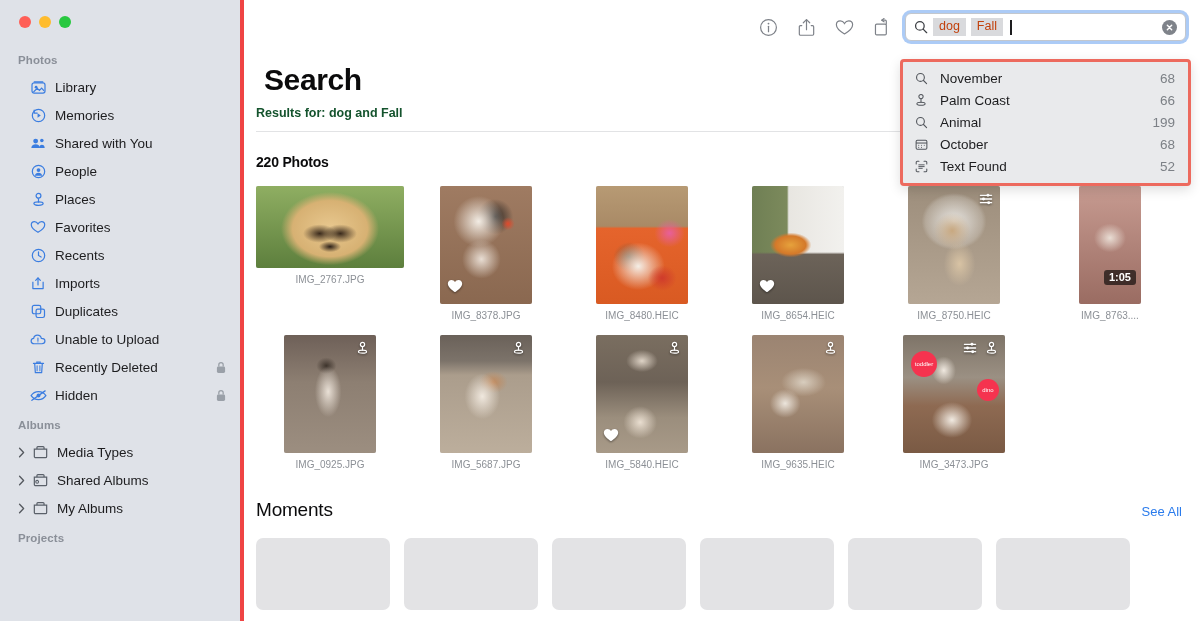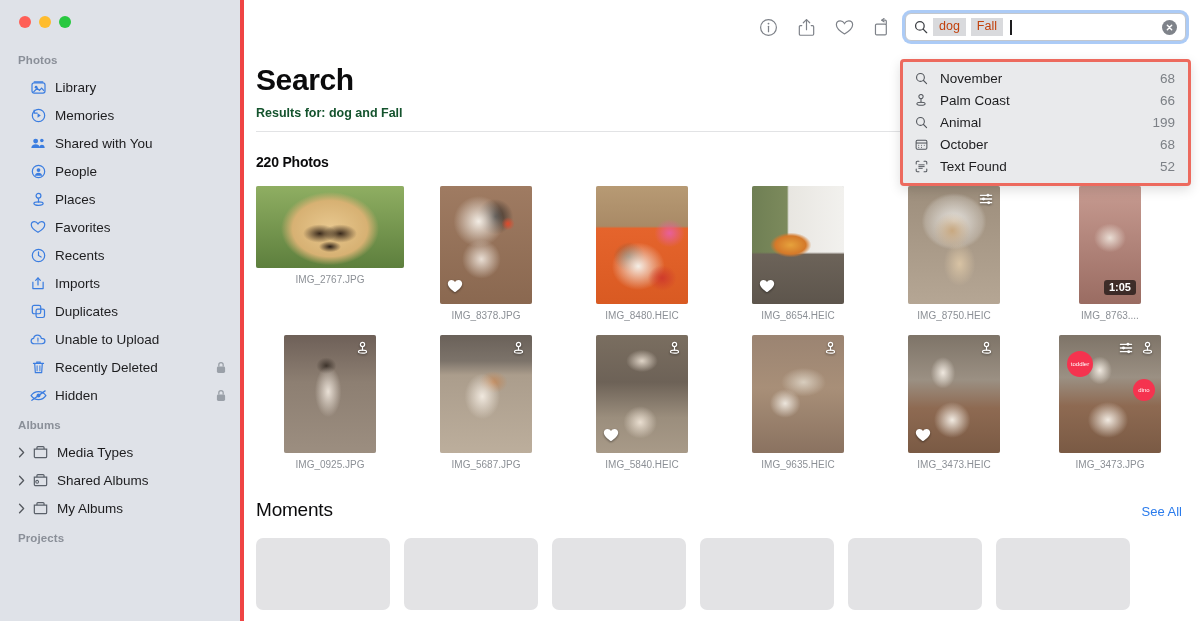--- a/index.html
+++ b/index.html
@@ -176,21 +176,21 @@
   .content {
     position: absolute;
     top: 54px; left: 0; right: 0; bottom: 0;
     overflow: hidden;
   }
   .page-title {
     font-size: 30px;
     font-weight: 700;
     letter-spacing: -0.4px;
     color: #0b0b0c;
-    padding: 9px 0 0 12px;
+    padding: 9px 0 0 20px;
   }
   .results-for {
     font-size: 12.5px;
     font-weight: 700;
     color: #14532d;
     padding: 9px 0 0 12px;
   }
   .rule {
     height: 1px;
     background: #e2e3e5;
@@ -243,21 +243,21 @@
   }
   .badge-adj {
     position: absolute;
     right: 7px; top: 6px;
     color: #ffffff;
     filter: drop-shadow(0 1px 1px rgba(0,0,0,.45));
   }
   .badge-adj.offset { right: 28px; }
   .badge-dur {
     position: absolute;
-    right: 5px; bottom: 9px;
+    right: 5px; bottom: 19px;
     background: rgba(0,0,0,0.62);
     color: #fff;
     font-size: 11px;
     font-weight: 700;
     padding: 1px 5px 2px 5px;
     border-radius: 3px;
   }
   .bubble {
     position: absolute;
     border-radius: 50%;
@@ -746,35 +746,20 @@
             <div class="bg" style="background:radial-gradient(ellipse 32% 16% at 56% 40%, #d8cdbe 0%, rgba(216,205,190,0) 76%), radial-gradient(ellipse 22% 16% at 36% 58%, #ece5dc 0%, rgba(236,229,220,0) 76%);"></div>
             <span class="badge-live"><svg width="13" height="14" viewBox="0 0 14 16">
                   <circle cx="7" cy="4" r="2.4" fill="none" stroke="#fff" stroke-width="1.4"></circle>
                   <path d="M7 6.4 V11" stroke="#fff" stroke-width="1.4"></path>
                   <ellipse cx="7" cy="12.2" rx="4.6" ry="1.7" fill="none" stroke="#fff" stroke-width="1.4"></ellipse>
                 </svg></span>
           </div>
           <div class="fname">IMG_9635.HEIC</div>
         </div>
 
-        <div class="cell">
-          <div class="thumb" style="width:92px;height:118px;">
-            <div class="bg" style="background:linear-gradient(#7e7468 0%,#9b9083 38%,#8e6a52 62%,#7a5a44 100%);"></div>
-            <div class="bg" style="background:radial-gradient(ellipse 18% 18% at 38% 32%, #efe8df 0%, rgba(239,232,223,0) 74%), radial-gradient(ellipse 26% 20% at 48% 72%, #f1eae1 0%, rgba(241,234,225,0) 76%);"></div>
-            <span class="badge-live"><svg width="13" height="14" viewBox="0 0 14 16">
-                  <circle cx="7" cy="4" r="2.4" fill="none" stroke="#fff" stroke-width="1.4"></circle>
-                  <path d="M7 6.4 V11" stroke="#fff" stroke-width="1.4"></path>
-                  <ellipse cx="7" cy="12.2" rx="4.6" ry="1.7" fill="none" stroke="#fff" stroke-width="1.4"></ellipse>
-                </svg></span>
-            <span class="badge-heart"><svg width="16" height="14" viewBox="0 0 17 15">
-                  <path d="M8.5 14 C8.5 14 0.8 9.4 0.8 5 C0.8 2.7 2.6 1 4.7 1 C6.3 1 7.7 1.9 8.5 3.3 C9.3 1.9 10.7 1 12.3 1 C14.4 1 16.2 2.7 16.2 5 C16.2 9.4 8.5 14 8.5 14 Z" fill="#ffffff"></path>
-                </svg></span>
-          </div>
-          <div class="fname">IMG_3473.HEIC</div>
-        </div>
 
         <div class="cell">
           <div class="thumb" style="width:102px;height:118px;">
             <div class="bg" style="background:linear-gradient(#7e7468 0%,#9b9083 36%,#8e6a52 60%,#7a5a44 100%);"></div>
             <div class="bg" style="background:radial-gradient(ellipse 16% 16% at 40% 30%, #efe8df 0%, rgba(239,232,223,0) 74%), radial-gradient(ellipse 26% 20% at 48% 72%, #f1eae1 0%, rgba(241,234,225,0) 76%);"></div>
             <span class="badge-adj offset"><svg width="14" height="14" viewBox="0 0 15 15">
                   <path d="M1.5 3.6 H13.5 M1.5 7.5 H13.5 M1.5 11.4 H13.5" stroke="#fff" stroke-width="1.4" stroke-linecap="round"></path>
                   <circle cx="9.6" cy="3.6" r="1.6" fill="#fff"></circle>
                   <circle cx="4.8" cy="7.5" r="1.6" fill="#fff"></circle>
                   <circle cx="10.4" cy="11.4" r="1.6" fill="#fff"></circle>

